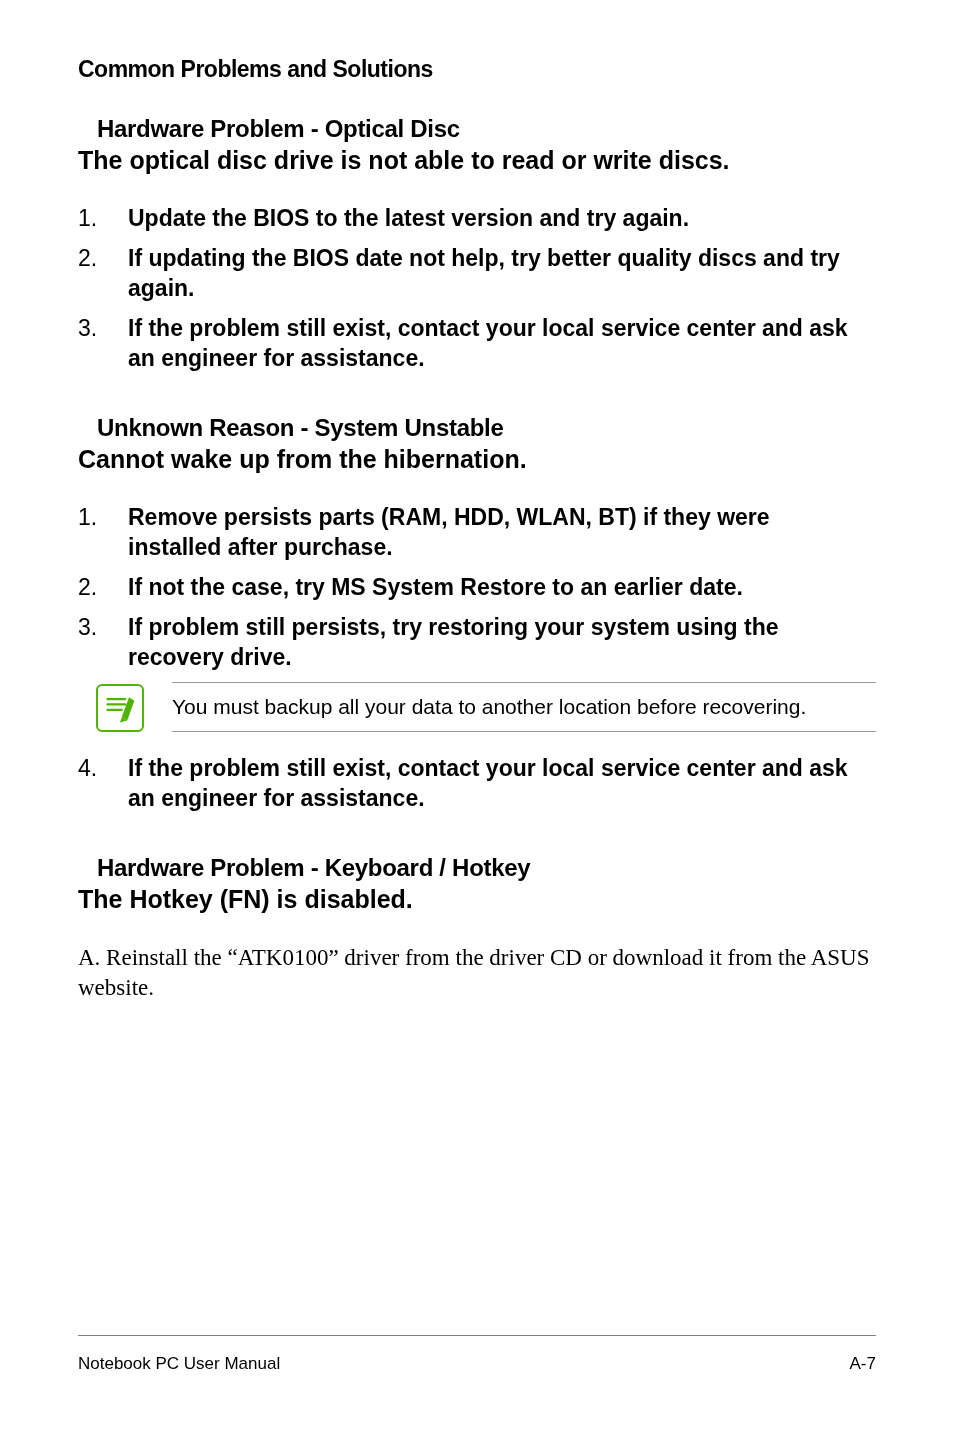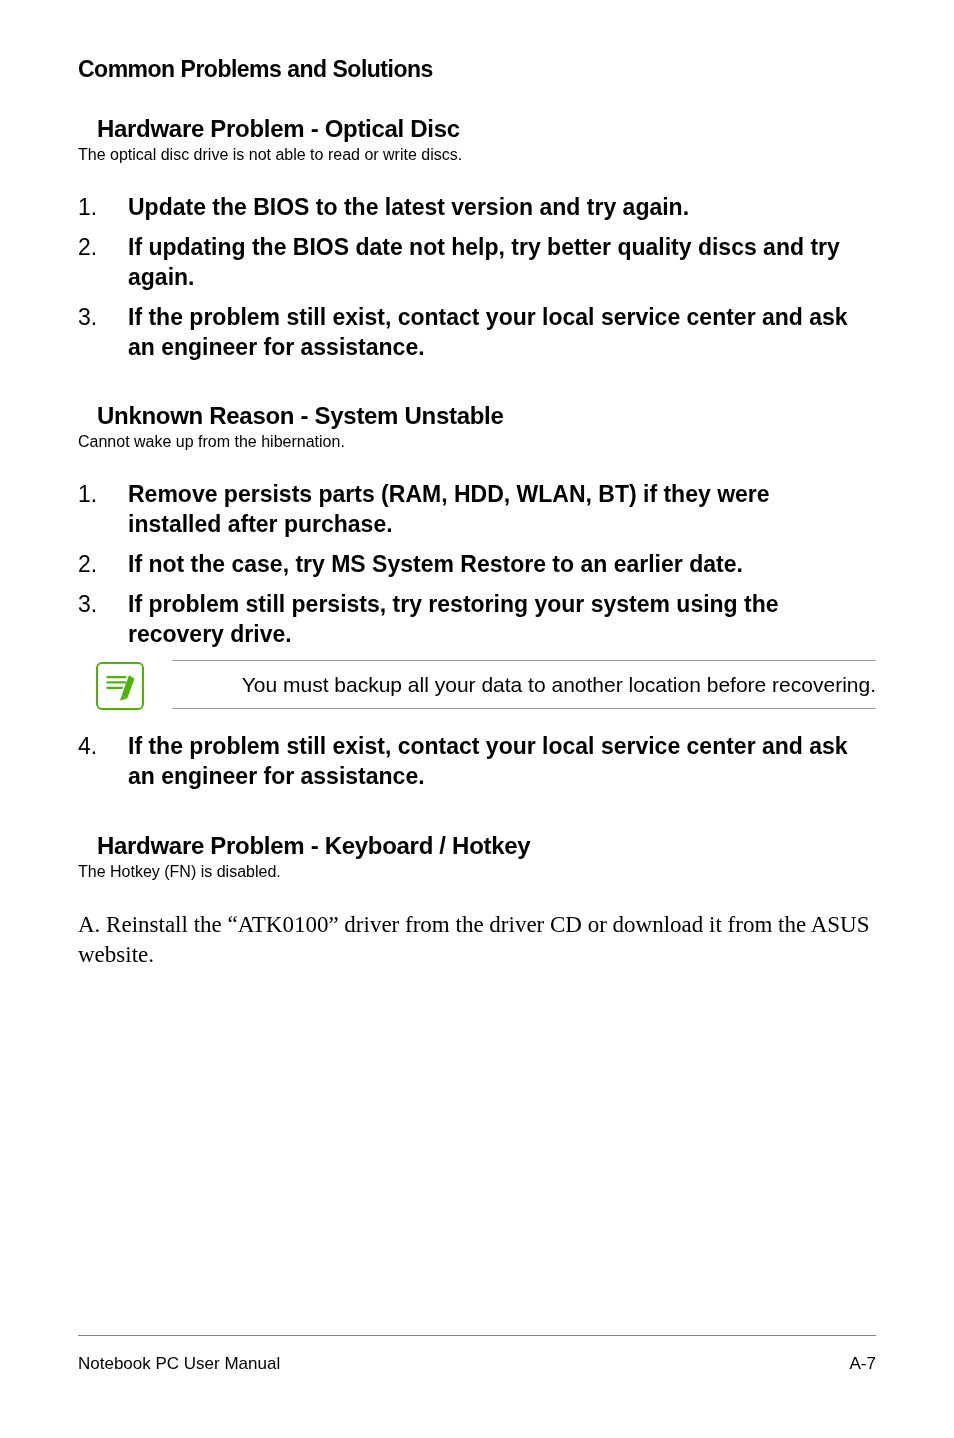--- a/index.html
+++ b/index.html
@@ -23,23 +23,24 @@
       letter-spacing: -0.5px;
     }
     .sub-heading {
       font-size: 24px;
       font-weight: bold;
       margin-bottom: 2px;
       letter-spacing: -0.3px;
       margin-left: 19px;
     }
     .body-text {
-      font-size: 16px;
+      font-size: 25px;
       line-height: 1.25;
       margin-bottom: 28px;
+      font-weight: bold;
     }
     .ordered-list {
       list-style: none;
       margin-bottom: 40px;
     }
     .list-item {
       font-size: 23px;
       line-height: 1.3;
       display: flex;
       margin-bottom: 10px;
@@ -73,21 +74,20 @@
     }
     .note-icon svg {
       width: 36px;
       height: 36px;
     }
     .note-content-wrapper {
       flex: 1;
       border-top: 1px solid #999;
       border-bottom: 1px solid #999;
       padding: 10px 0 10px 0;
-      text-align: right;
     }
     .note-text {
       font-size: 21px;
       line-height: 1.3;
     }
     .section-gap {
       margin-top: 40px;
     }
     .footer {
       position: absolute;

